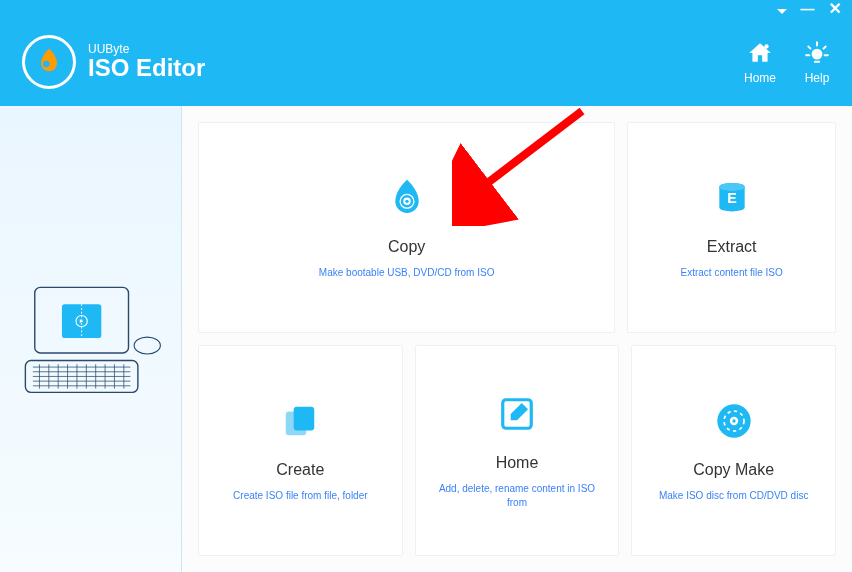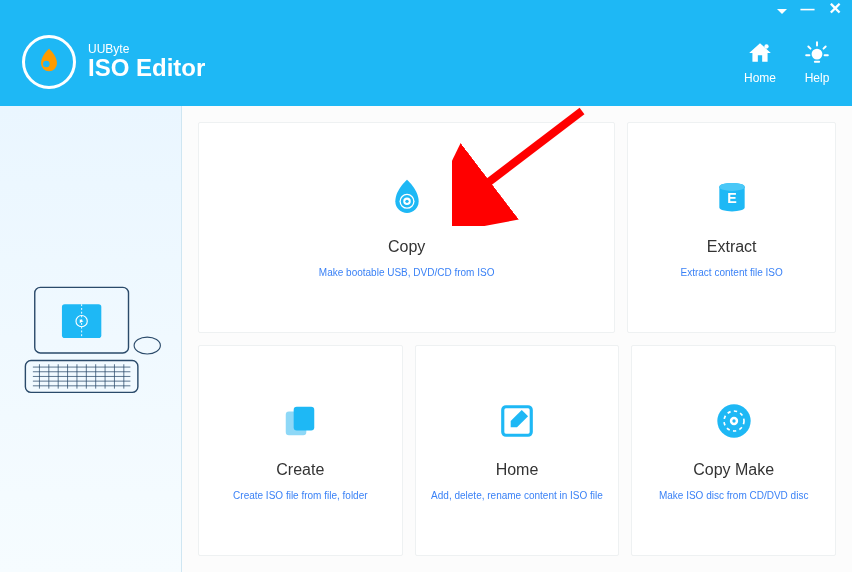--- a/index.html
+++ b/index.html
@@ -152,21 +152,21 @@
       </div>
 
       <div class="card">
         <div class="card-icon">
           <svg width="38" height="38" viewBox="0 0 24 24">
               <rect x="3" y="3" width="18" height="18" rx="2" fill="none" stroke="#1eb8f5" stroke-width="2"></rect>
               <path d="M8 16 L8 12 L15 5 L19 9 L12 16 Z" fill="#1eb8f5"></path>
             </svg>
         </div>
         <div class="card-title">Home</div>
-        <div class="card-desc">Add, delete, rename content in ISO file</div>
+        <div class="card-desc">Add, delete, rename content in ISO from</div>
       </div>
 
       <div class="card">
         <div class="card-icon">
           <svg width="40" height="40" viewBox="0 0 24 24">
               <circle cx="12" cy="12" r="10" fill="#1eb8f5"></circle>
               <circle cx="12" cy="12" r="6" fill="none" stroke="#fff" stroke-width="1" stroke-dasharray="2 2"></circle>
               <circle cx="12" cy="12" r="2.5" fill="#fff"></circle>
               <circle cx="12" cy="12" r="1" fill="#1eb8f5"></circle>
             </svg>

